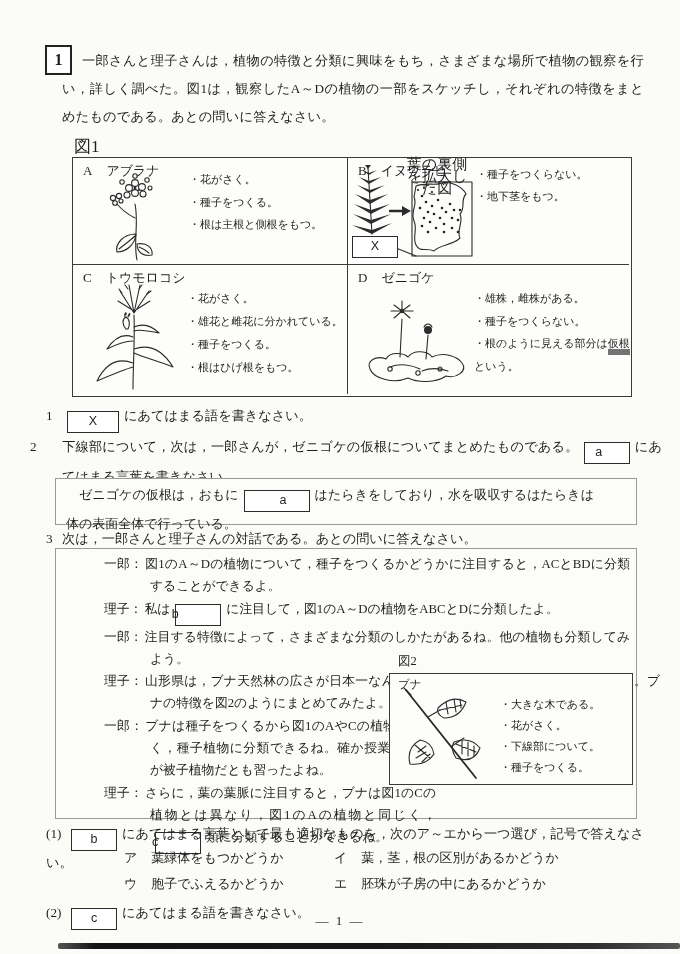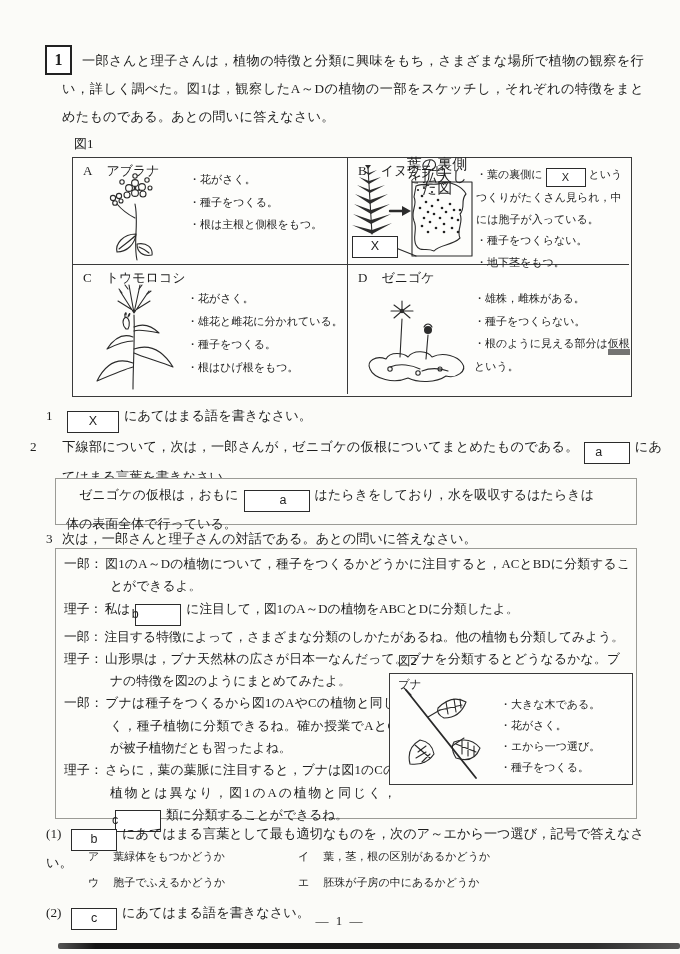--- a/index.html
+++ b/index.html
@@ -11,21 +11,21 @@
   #qnum-box{left:45px;top:45px;width:23px;height:26px;border:2px solid #222;
             font-size:16px;font-weight:bold;text-align:center;line-height:26px;background:#fff;}
   #intro{left:62px;top:47px;width:582px;font-size:13.2px;line-height:28px;text-indent:20px;text-align:justify;}
   
   .ansbox{display:inline-block;border:1.3px solid #2b2b2b;background:#fff;text-align:center;
           font-family:"Liberation Sans","DejaVu Sans",sans-serif;font-size:12.5px;
           height:20px;line-height:19px;vertical-align:-5px;margin:0 5px;}
   .bw50{width:50px}.bw44{width:44px}.bw64{width:64px}
   .ansbox.small{width:38px;height:17px;line-height:16px;font-size:11px;vertical-align:-3px;margin:0 3px;}
   
-  #fig1-label{left:74px;top:135px;font-size:13px;}
+  #fig1-label{left:74px;top:135px;font-size:17px;}
   #fig1-table{left:72px;top:157px;width:558px;height:238px;border:1.5px solid #3a3a3a;background:#fdfdfb;}
   .cell{position:absolute;box-sizing:border-box;}
   .cell-a{left:0;top:0;width:275px;height:107px;border-right:1.2px solid #3a3a3a;border-bottom:1.2px solid #3a3a3a;}
   .cell-b{left:275px;top:0;width:281px;height:107px;border-bottom:1.2px solid #3a3a3a;}
   .cell-c{left:0;top:107px;width:275px;height:129px;border-right:1.2px solid #3a3a3a;}
   .cell-d{left:275px;top:107px;width:281px;height:129px;}
   .cell-head{position:absolute;left:10px;top:4px;font-size:13px;text-align:center;}
   .cell-head .pname{margin-left:14px;}
   .bullets{position:absolute;font-size:11px;line-height:22.5px;text-align:left;}
   .bullets div{white-space:normal;}
@@ -43,32 +43,32 @@
   .qn{display:inline-block;width:16px;}
   #q1{left:46px;top:404px;}
   #q2{left:46px;top:434px;width:600px;line-height:26px;padding-left:16px;text-indent:-16px;text-align:justify;}
   #q2-note{left:55px;top:478px;width:580px;height:45px;border:1px solid #9b9b96;background:#fcfcf9;}
   #q2-note-text{margin:4px 8px 12px 10px;width:528px;font-size:13px;line-height:23.5px;text-indent:13px;text-align:justify;}
   #q3{left:46px;top:527px;}
   
   #dialogue{left:55px;top:548px;width:582px;height:271px;border:1px solid #9b9b96;background:#fcfcf9;
             padding:0;box-sizing:border-box;}
   #dialogue-inner{padding:4px 6px 0 8px;font-size:12.8px;line-height:22.3px;}
-  .dlg{padding-left:46px;text-indent:-46px;text-align:justify;}
+  .dlg{padding-left:46px;text-indent:-46px;text-align:justify;margin-left:40px;}
   .dlg .spk{margin-right:2px;}
   .dlg.narrow{width:332px;box-sizing:border-box;}
   .dlg.mid{width:556px;box-sizing:border-box;}
   #fig2wrap{position:absolute;left:333px;top:104px;width:246px;}
   #fig2-label{font-size:12.5px;margin-left:9px;}
   #fig2-box{position:relative;margin-top:3px;width:244px;height:112px;border:1.2px solid #3a3a3a;background:#fdfdfb;box-sizing:border-box;}
   #fig2-title{position:absolute;left:8px;top:3px;font-size:11.5px;}
   #fig2-bullets{position:absolute;left:110px;top:20px;width:130px;font-size:11px;line-height:21px;}
   
   #sub1{left:46px;top:822px;width:606px;}
-  .opt{position:absolute;font-size:11px;}
+  .opt{position:absolute;font-size:13px;margin-left:36px;}
   .opt .mk{margin-right:14px;}
   #opt-a{left:88px;top:849px;}#opt-b{left:298px;top:849px;}
   #opt-c{left:88px;top:875px;}#opt-d{left:298px;top:875px;}
   #sub2{left:46px;top:901px;}
   #pagenum{left:0;top:913px;width:680px;text-align:center;font-size:13px;letter-spacing:2px;}
   #scanbar{left:58px;top:943px;width:622px;height:6px;
            background:linear-gradient(90deg,#555 0,#141414 6%,#1b1b1b 55%,#2e2e2e 86%,#555 100%);border-radius:2px;}
   svg{display:block;}
   .ink{stroke:#2a2a2a;fill:none;stroke-width:1.1;stroke-linecap:round;stroke-linejoin:round;}
   .inkfill{fill:#2c2c2c;stroke:none;}
@@ -179,21 +179,20 @@
             <circle cx="70" cy="28" r="1.1"></circle>
               <circle cx="76" cy="26" r="1.1"></circle>
               <circle cx="84" cy="30" r="1.1"></circle>
           </g>
           <line class="ink" x1="48" y1="86" x2="68" y2="94"></line>
         </svg>
       </div>
       <div class="abs" id="b-caption">葉の裏側を拡大した図</div>
       <div class="abs" id="b-xbox">X</div>
       <div class="bullets bb">
-        <div><span>・葉の裏側に</span><span class="ansbox small">X</span><span>というつくりがたくさん見られ，中には胞子が入っている。</span></div>
         <div>・種子をつくらない。</div>
         <div>・地下茎をもつ。</div>
       </div>
     </div>
 
     <div class="cell cell-c">
       <div class="cell-head">
         <span>C</span><span class="pname">トウモロコシ</span>
       </div>
       <div class="sk" style="left:20px;top:16px;">
@@ -296,21 +295,21 @@
             <path class="ink" d="M46,24 L68,19 M52,16 L54,28 M60,13 L62,26 M66,13 L67,22"></path>
             <path class="ink" d="M26,54 Q12,62 16,78 Q32,80 40,68 Q38,56 26,54 Z"></path>
             <path class="ink" d="M21,59 L36,72 M24,66 L32,60 M22,72 L32,66 M28,76 L36,68"></path>
             <path class="ink" d="M60,56 Q76,50 86,62 Q80,78 62,72 Q56,62 60,56 Z"></path>
             <path class="ink" d="M62,58 L82,66 M68,55 L68,68 M74,56 L74,70 M80,60 L80,70"></path>
           </svg>
         </div>
         <div id="fig2-bullets">
           <div>・大きな木である。</div>
           <div>・花がさく。</div>
-          <div>・エから一つ選び。</div>
+          <div>・下線部について。</div>
           <div>・種子をつくる。</div>
         </div>
       </div>
     </div>
   </div>
 
   <div class="abs qline" id="sub1">
     <span class="qn" style="width:20px">(1)</span><span class="ansbox bw44">b</span><span>にあてはまる言葉として最も適切なものを，次のア～エから一つ選び，記号で答えなさい。</span>
   </div>
   <div class="opt" id="opt-a">

